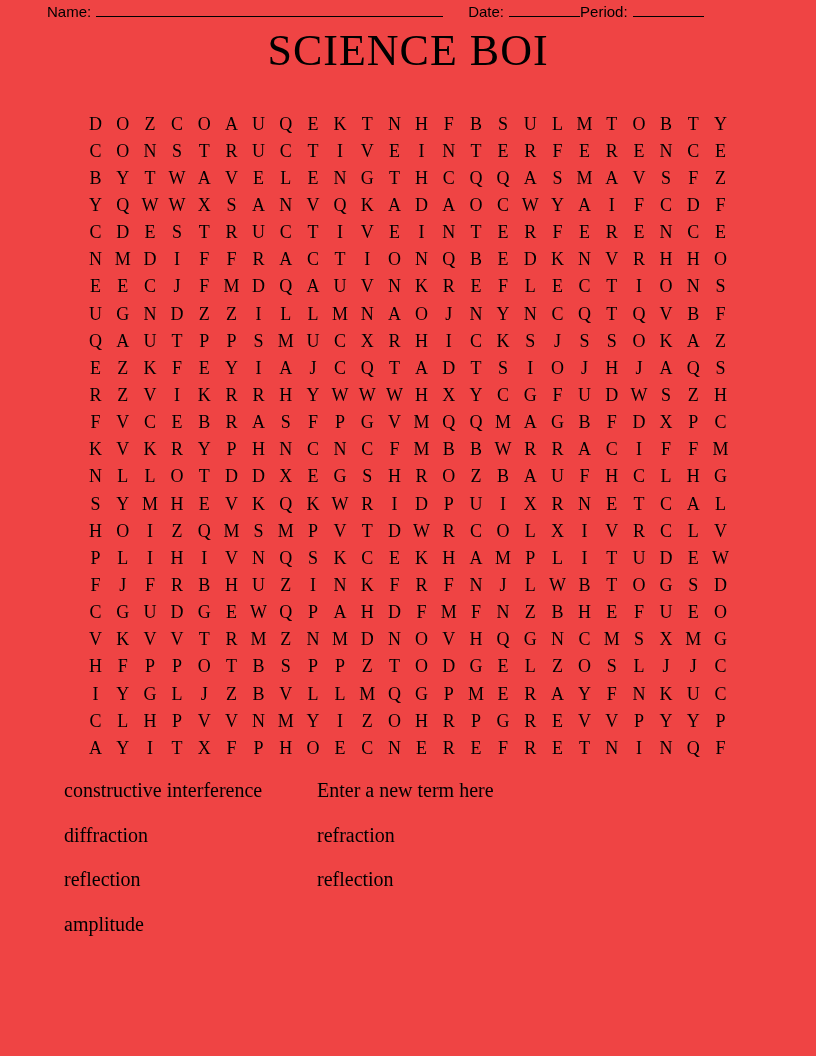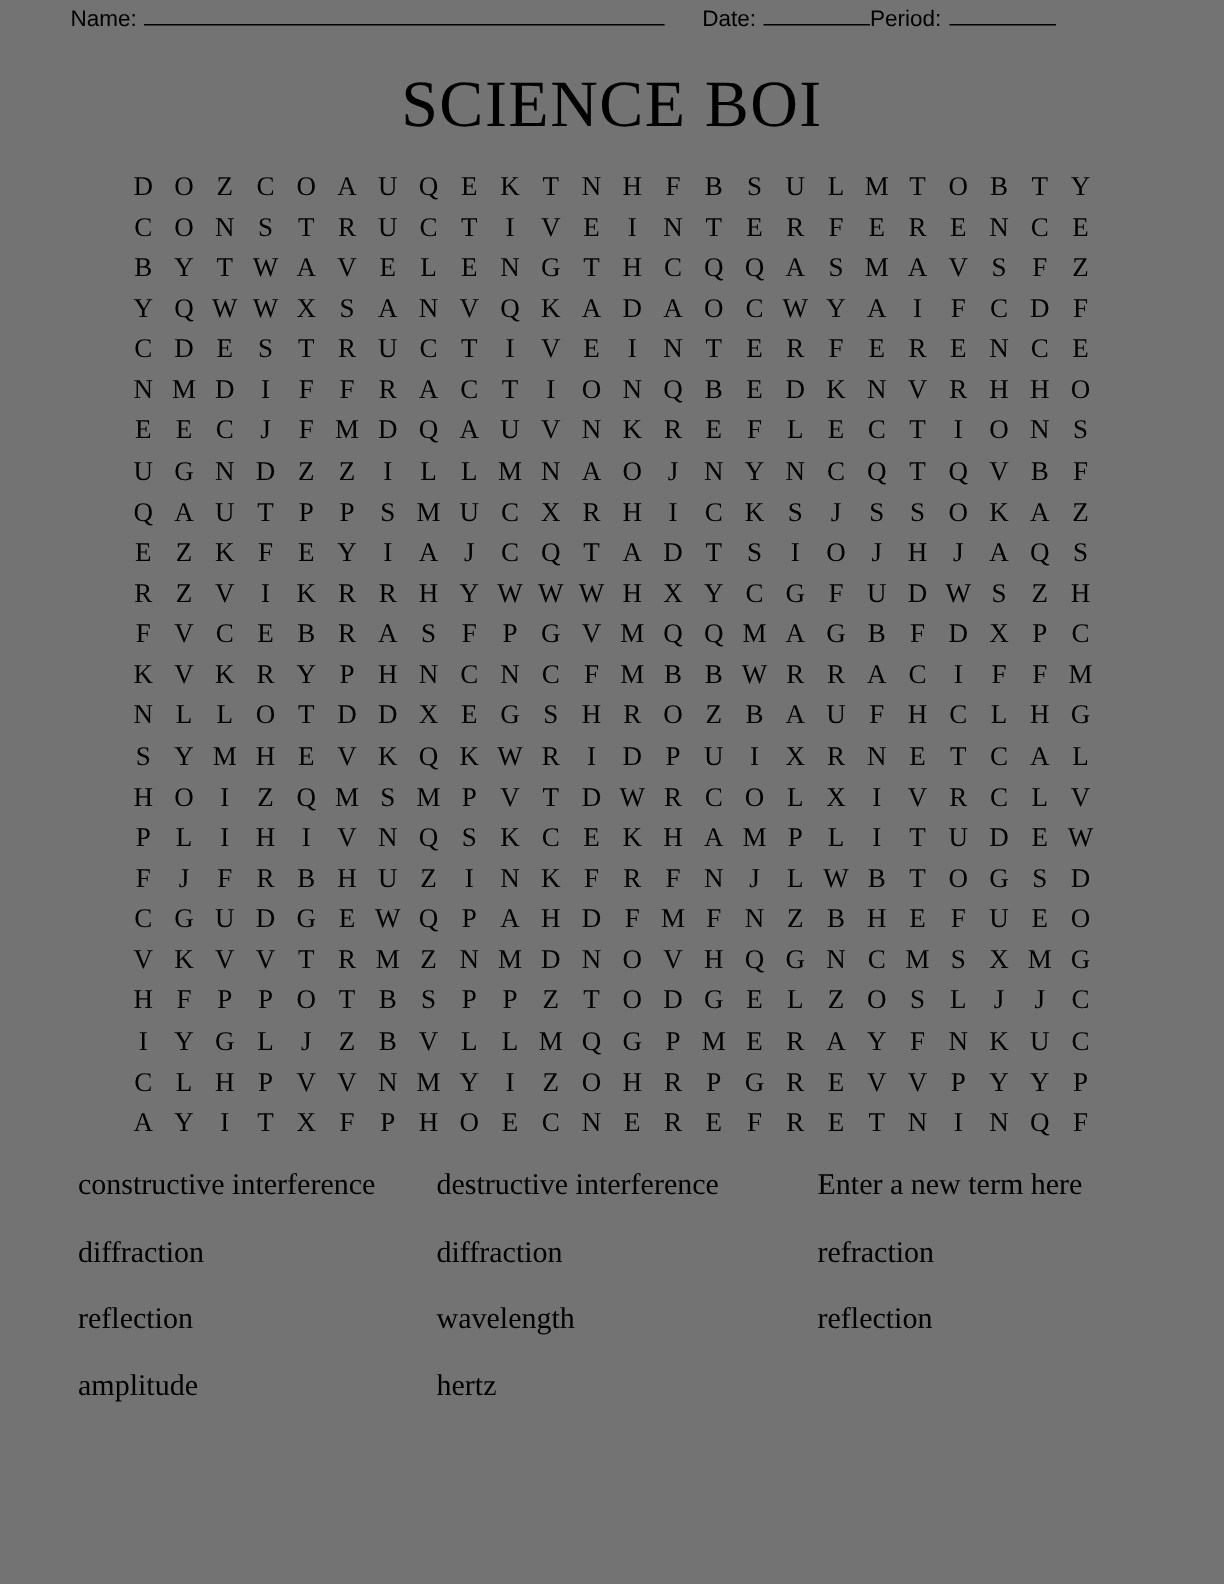--- a/index.html
+++ b/index.html
@@ -4,21 +4,21 @@
 <style>
   html, body {
     margin: 0;
     padding: 0;
     background: #ffffff;
   }
   .page {
     position: relative;
     width: 816px;
     height: 1056px;
-    background: #737373;
+    background: #ef4444;
     overflow: hidden;
     color: #000000;
   }
 
   
   .header {
     position: absolute;
     top: 1px;
     left: 47px;
     width: 690px;
@@ -37,21 +37,21 @@
   }
   .blank-name   { width: 347px; }
   .blank-date   { width: 71px;  }
   .blank-period { width: 71px;  }
   .hdr-gap-date   { margin-left: 25px; }
   .hdr-gap-period { }
 
   
   .title {
     position: absolute;
-    top: 44px;
+    top: 25px;
     left: 0;
     width: 816px;
     text-align: center;
     font-family: "Liberation Serif", serif;
     font-size: 44px;
     font-weight: 400;
     letter-spacing: 1px;
     color: #000000;
   }
 
@@ -71,21 +71,21 @@
     justify-content: center;
     font-family: "Liberation Serif", serif;
     font-size: 18px;
     line-height: 1;
     color: #000000;
   }
 
   
   .word-list {
     position: absolute;
-    left: 52px;
+    left: 64px;
     top: 779px;
     display: flex;
     font-family: "Liberation Serif", serif;
     font-size: 20px;
     color: #000000;
   }
   .word-col       { width: 239px; }
   .word-col.col-2 { width: 240px; }
   .word-col.col-3 { width: 241px; margin-left: 14px; }
   .word-item {
@@ -690,26 +690,20 @@
       <div class="ws-cell">F</div>
     </div>
 
   <div class="word-list" id="word-list">
       <div class="word-col col-1">
         <div class="word-item">constructive interference</div>
         <div class="word-item">diffraction</div>
         <div class="word-item">reflection</div>
         <div class="word-item">amplitude</div>
       </div>
-      <div class="word-col col-2">
-        <div class="word-item">destructive interference</div>
-        <div class="word-item">diffraction</div>
-        <div class="word-item">wavelength</div>
-        <div class="word-item">hertz</div>
-      </div>
       <div class="word-col col-3">
         <div class="word-item">Enter a new term here</div>
         <div class="word-item">refraction</div>
         <div class="word-item">reflection</div>
       </div>
     </div>
 
 </div>
 
 </body></html>

